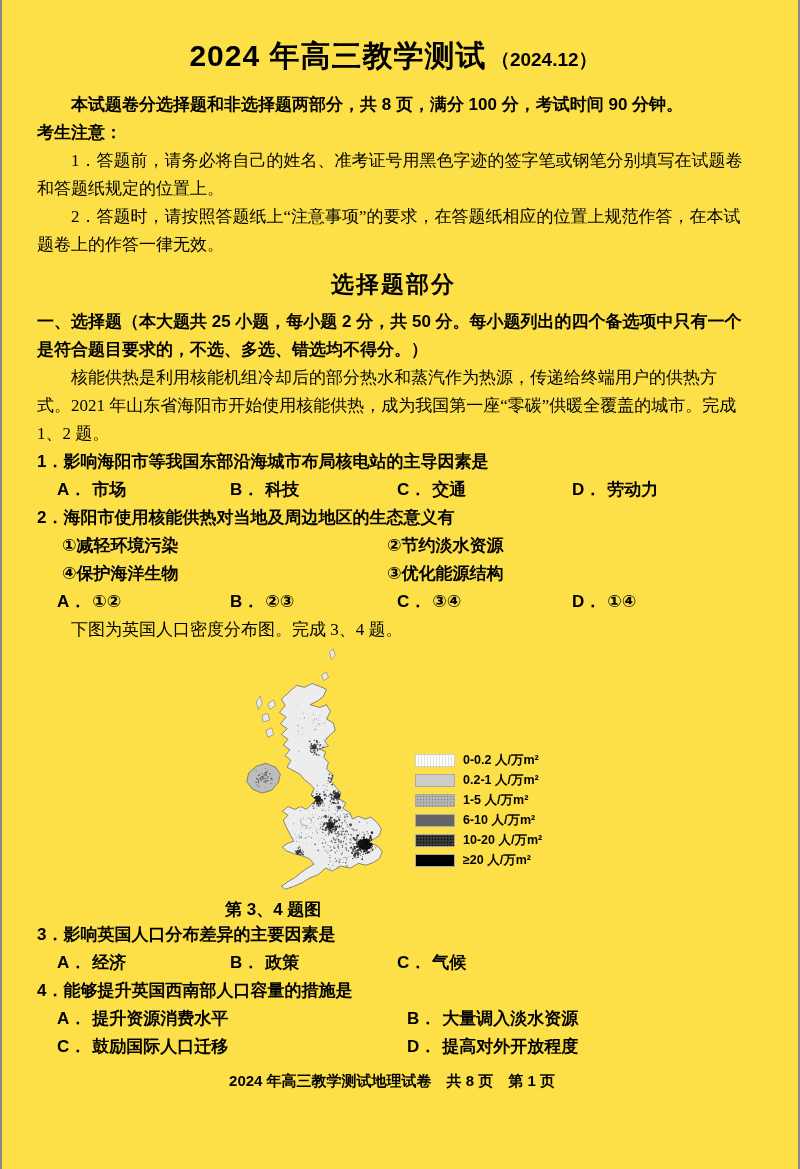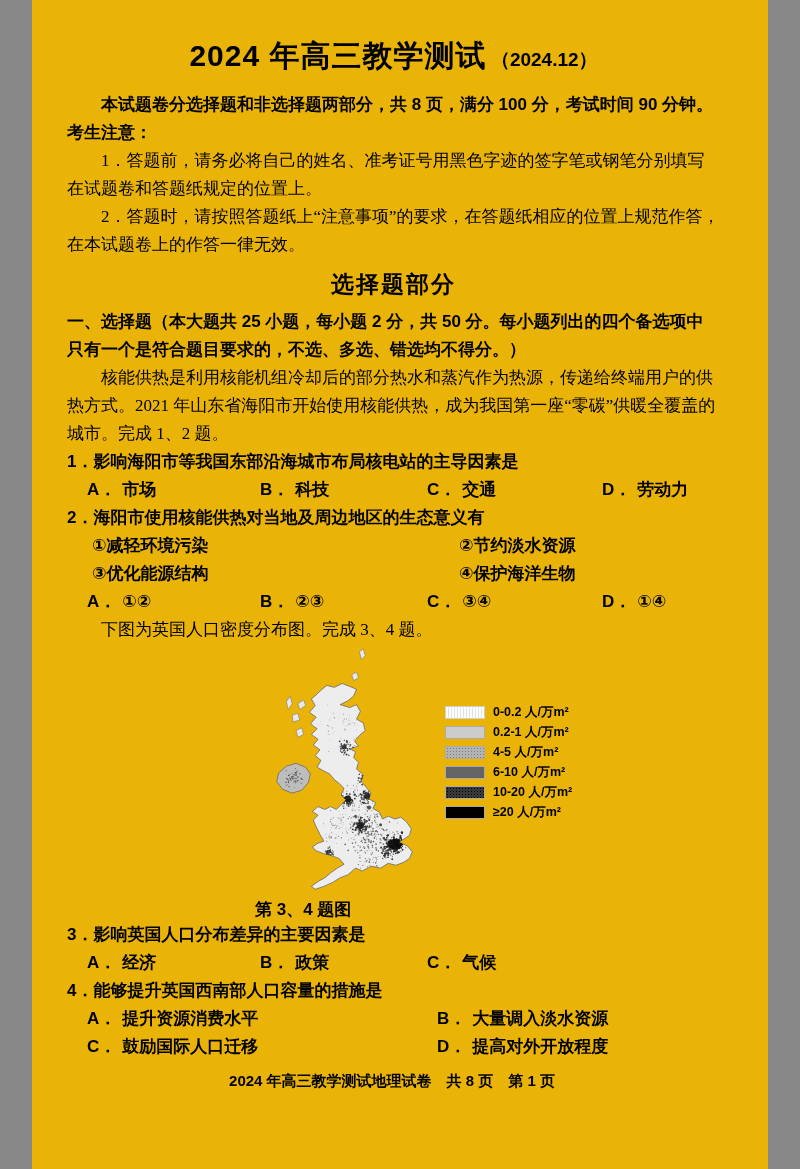--- a/index.html
+++ b/index.html
@@ -1,40 +1,40 @@
 <!DOCTYPE html>
 <html><head>
 <meta charset="utf-8">
 <style>
   html,body{margin:0;padding:0;background:#888;}
   .page{
-    width:736px;height:1169px;background:#eab308;margin:0 auto;
+    width:796px;height:1169px;background:#fde047;margin:0 auto;
     box-sizing:border-box;padding:36px 48px 0 35px;position:relative;
     font-family:"Liberation Sans","DejaVu Sans",sans-serif;color:#000;
   }
   .center{text-align:center;}
   .title-line{font-size:30px;font-weight:bold;letter-spacing:1px;}
   .title-note{font-size:19px;font-weight:bold;}
   .subtitle{font-size:28px;font-weight:bold;margin-top:10px;letter-spacing:2px;}
   .line{font-size:17px;line-height:28px;}
   .indent{text-indent:2em;}
   .kai{font-family:"Liberation Serif","DejaVu Serif",serif;}
   .intro{margin-top:14px;font-weight:bold;}
   .notice-head{font-weight:bold;font-family:"Liberation Serif","DejaVu Serif",serif;}
   .part-head{font-size:23px;font-weight:bold;margin:10px 0 8px 0;letter-spacing:2px;}
   .instruction{font-weight:bold;}
   .q-stem{font-weight:bold;}
   .opts4{display:grid;grid-template-columns:173px 167px 175px 1fr;margin-left:20px;font-weight:bold;}
   .opts2{display:grid;grid-template-columns:350px 1fr;margin-left:20px;font-weight:bold;}
-  .subs2{display:grid;grid-template-columns:325px 1fr;margin-left:25px;font-weight:bold;gap:42px;}
+  .subs2{display:grid;grid-template-columns:325px 1fr;margin-left:25px;font-weight:bold;}
   .opt .lbl{margin-right:6px;}
   .figure-block{display:flex;align-items:flex-start;margin-left:188px;margin-top:2px;}
   .map-col{width:180px;}
   .map-svg{width:180px;height:250px;display:block;}
-  .legend{margin-left:10px;margin-top:56px;}
+  .legend{margin-left:10px;margin-top:104px;}
   .legend-row{display:flex;align-items:center;height:20px;}
   .sw{width:40px;height:13px;border:1px solid #aaa;box-sizing:border-box;flex:0 0 40px;}
   .sw1{background:repeating-linear-gradient(90deg,#ffffff 0 2px,#e3e3e3 2px 3px);border-color:#cfcfcf;}
   .sw2{background:#cccccc;}
   .sw3{background:radial-gradient(#7f7f7f 30%,rgba(0,0,0,0) 32%) 0 0/3px 3px,#b3b3b3;}
   .sw4{background:#646464;}
   .sw5{background:radial-gradient(#000 38%,rgba(0,0,0,0) 40%) 0 0/3px 3px,#383838;}
   .sw6{background:#000000;}
   .legend-label{font-size:12.5px;font-weight:bold;margin-left:8px;white-space:nowrap;}
   .fig-caption{font-size:17px;font-weight:bold;margin-top:2px;}
@@ -69,22 +69,22 @@
     <div class="opt"><span class="lbl">C．</span><span>交通</span></div>
     <div class="opt"><span class="lbl">D．</span><span>劳动力</span></div>
   </div>
 
   <div class="line q-stem"><span>2．</span><span>海阳市使用核能供热对当地及周边地区的生态意义有</span></div>
   <div class="line subs2">
     <div>①减轻环境污染</div>
     <div>②节约淡水资源</div>
   </div>
   <div class="line subs2">
+    <div>④保护海洋生物</div>
     <div>③优化能源结构</div>
-    <div>④保护海洋生物</div>
   </div>
   <div class="line opts4">
     <div class="opt"><span class="lbl">A．</span><span>①②</span></div>
     <div class="opt"><span class="lbl">B．</span><span>②③</span></div>
     <div class="opt"><span class="lbl">C．</span><span>③④</span></div>
     <div class="opt"><span class="lbl">D．</span><span>①④</span></div>
   </div>
 
   <div class="line indent kai">下图为英国人口密度分布图。完成 3、4 题。</div>
 
@@ -1246,21 +1246,21 @@
       <div class="legend-row">
           <span class="sw sw1"></span>
           <span class="legend-label">0-0.2 人/万m²</span>
         </div>
       <div class="legend-row">
           <span class="sw sw2"></span>
           <span class="legend-label">0.2-1 人/万m²</span>
         </div>
       <div class="legend-row">
           <span class="sw sw3"></span>
-          <span class="legend-label">4-5 人/万m²</span>
+          <span class="legend-label">1-5 人/万m²</span>
         </div>
       <div class="legend-row">
           <span class="sw sw4"></span>
           <span class="legend-label">6-10 人/万m²</span>
         </div>
       <div class="legend-row">
           <span class="sw sw5"></span>
           <span class="legend-label">10-20 人/万m²</span>
         </div>
       <div class="legend-row">

